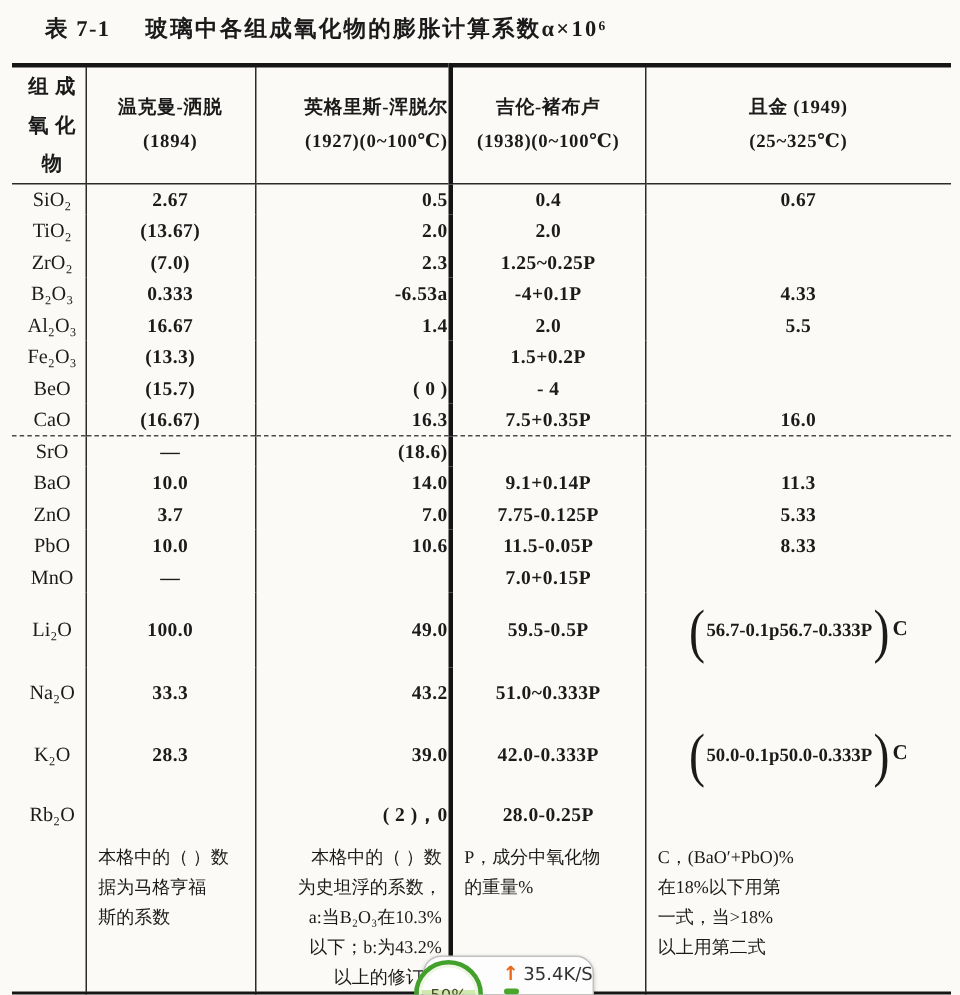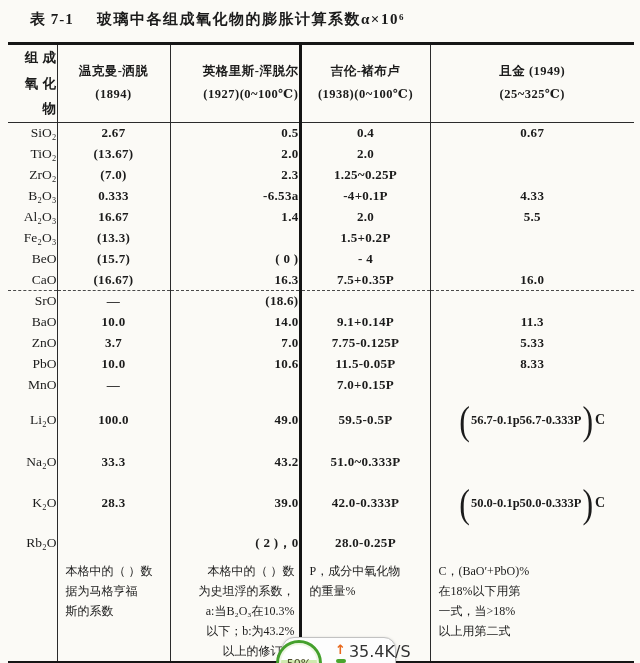--- a/index.html
+++ b/index.html
@@ -15,21 +15,21 @@
   
   table.coef{
     position:absolute;left:8px;top:42px;width:626px;
     border-collapse:collapse;table-layout:fixed;
     border-top:3px solid #161616;border-bottom:3px solid #161616;
   }
   table.coef td{
     padding:0;text-align:center;vertical-align:middle;
     font-size:13px;overflow:hidden;
   }
-  table.coef td:nth-child(1){border-right:1px solid #2b2b2b;text-align:right;padding-left:5px;font-size:13.5px;}
+  table.coef td:nth-child(1){border-right:1px solid #2b2b2b;text-align:center;padding-left:5px;font-size:13.5px;}
   table.coef td:nth-child(2){border-right:1px solid #2b2b2b;}
   table.coef td:nth-child(3){border-right:3px solid #141414;text-align:right;}
   table.coef td:nth-child(4){border-right:1px solid #2b2b2b;}
   tr.header-row{height:64px;}
   tr.header-row td{border-bottom:1px solid #2b2b2b;font-weight:bold;font-size:12.5px;letter-spacing:0.5px;vertical-align:middle;}
   tr.header-row .hl{display:block;line-height:1.9;}
   tr.r{height:21px;}
   tr.sep td{border-bottom:1px dashed #4a4a4a;}
   tr.tall{height:50px;margin-top:37px;}
   tr.mid{height:33px;}
@@ -48,21 +48,21 @@
   }
   
   .overlay-pill{
     position:absolute;left:282px;top:637px;width:114px;height:40px;z-index:4;
     background:#fdfdfd;border:1px solid #c2c2c2;border-radius:12px;
     box-shadow:0 1px 3px rgba(0,0,0,0.25);
     display:flex;align-items:flex-start;padding:4px 0 0 52px;box-sizing:border-box;
     font-family:"DejaVu Sans","Liberation Sans",sans-serif;
   }
   .speed-arrow{font-size:13px;font-weight:bold;margin-right:3px;line-height:1.2;}
-  .speed-text{font-size:16px;color:#333;line-height:1.3;}
+  .speed-text{font-size:12px;color:#333;line-height:1.3;}
   .overlay-row2{position:absolute;left:336px;top:659px;width:10px;height:4px;border-radius:2px;background:#4aa52e;z-index:5;}
   .overlay-circle{
     position:absolute;left:276px;top:640px;width:40px;height:40px;z-index:5;
     border-radius:50%;border:3px solid #44a02c;
     background:linear-gradient(to bottom,#ffffff 42%,#cfe9ae 42%);
     box-shadow:inset 0 0 0 2px #eef6e3;
     display:flex;align-items:center;justify-content:center;
     font-family:"DejaVu Sans","Liberation Sans",sans-serif;font-size:11px;color:#4a4a2a;
   }
 </style>

